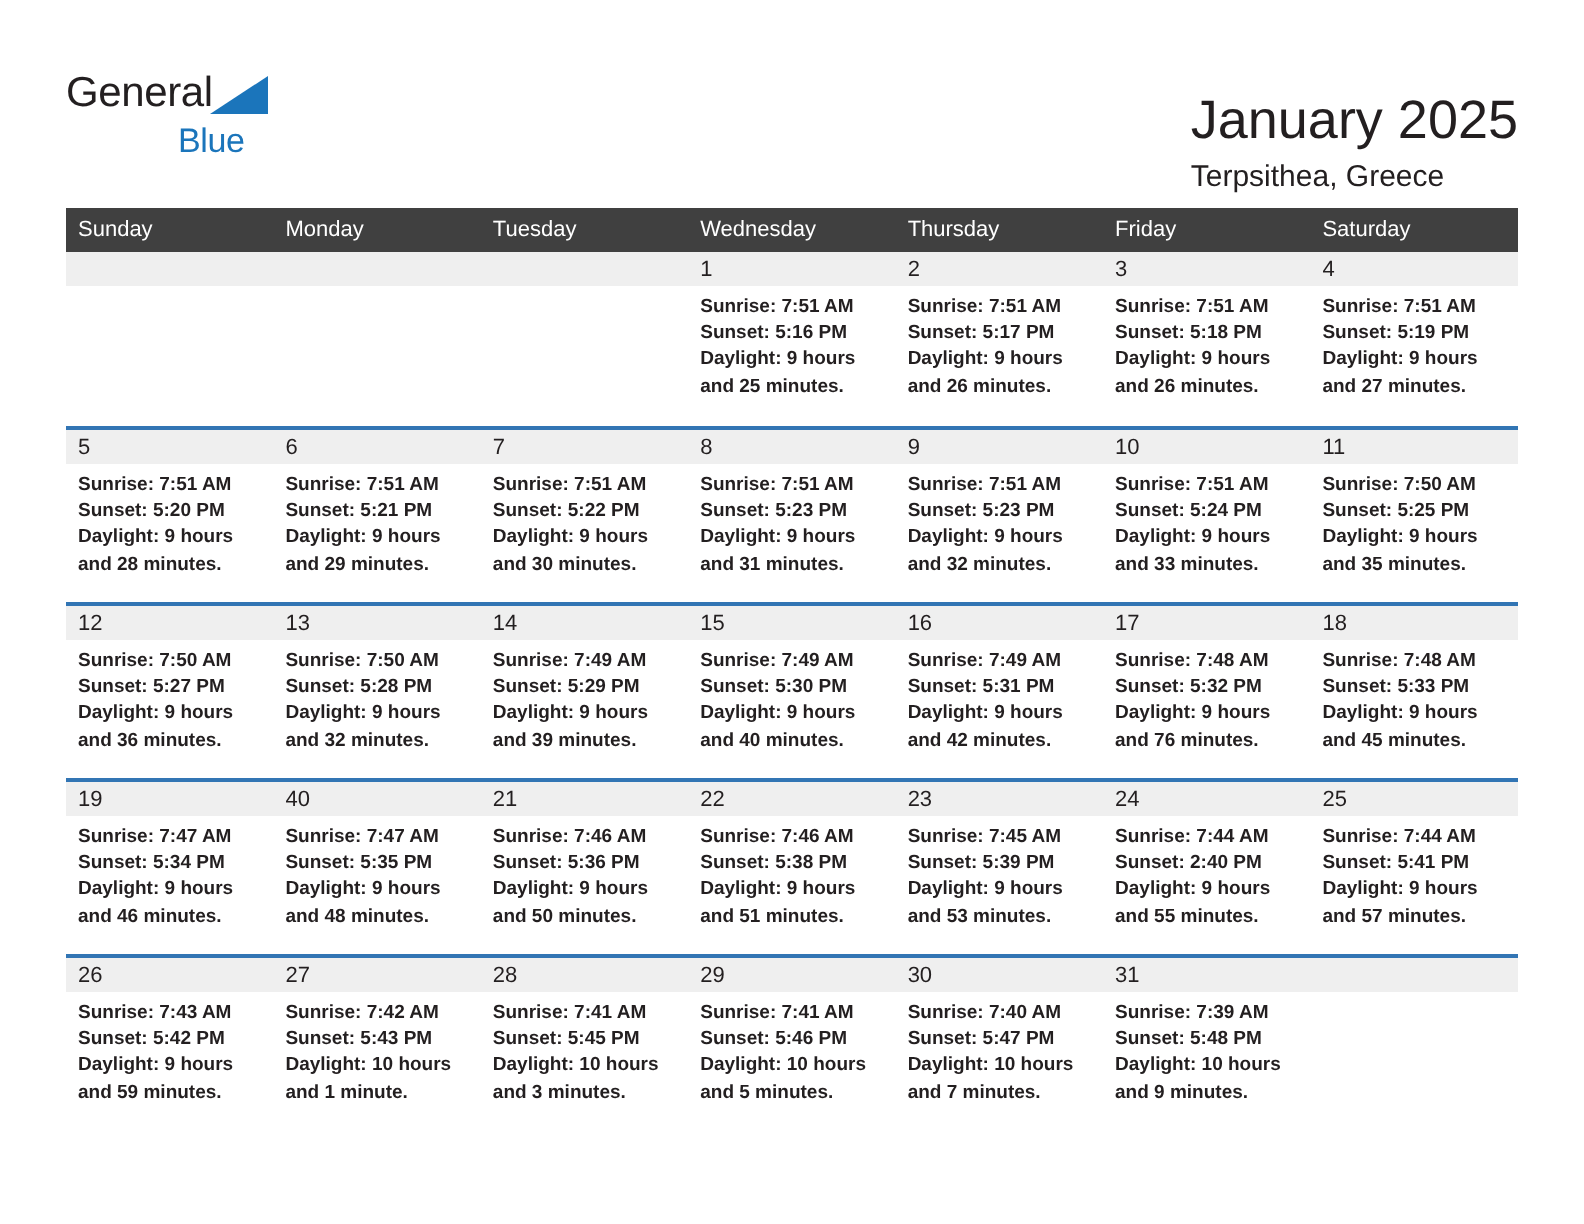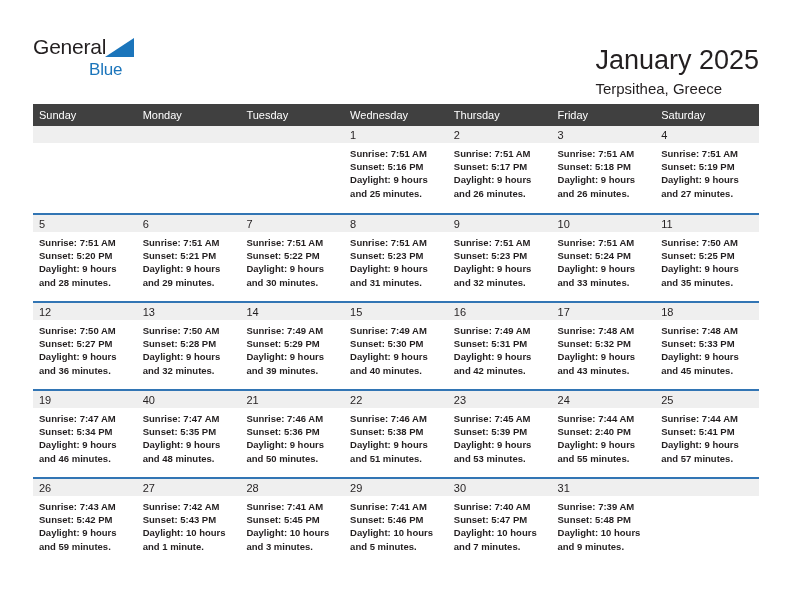--- a/index.html
+++ b/index.html
@@ -327,21 +327,21 @@
               <div>Daylight: 9 hours</div>
               <div>and 42 minutes.</div>
             </div>
           </td>
           <td class="">
             <div class="daynum-band">17</div>
             <div class="cell-body">
               <div>Sunrise: 7:48 AM</div>
               <div>Sunset: 5:32 PM</div>
               <div>Daylight: 9 hours</div>
-              <div>and 43 minutes.</div>
+              <div>and 76 minutes.</div>
             </div>
           </td>
           <td class="">
             <div class="daynum-band">18</div>
             <div class="cell-body">
               <div>Sunrise: 7:48 AM</div>
               <div>Sunset: 5:33 PM</div>
               <div>Daylight: 9 hours</div>
               <div>and 45 minutes.</div>
             </div>

